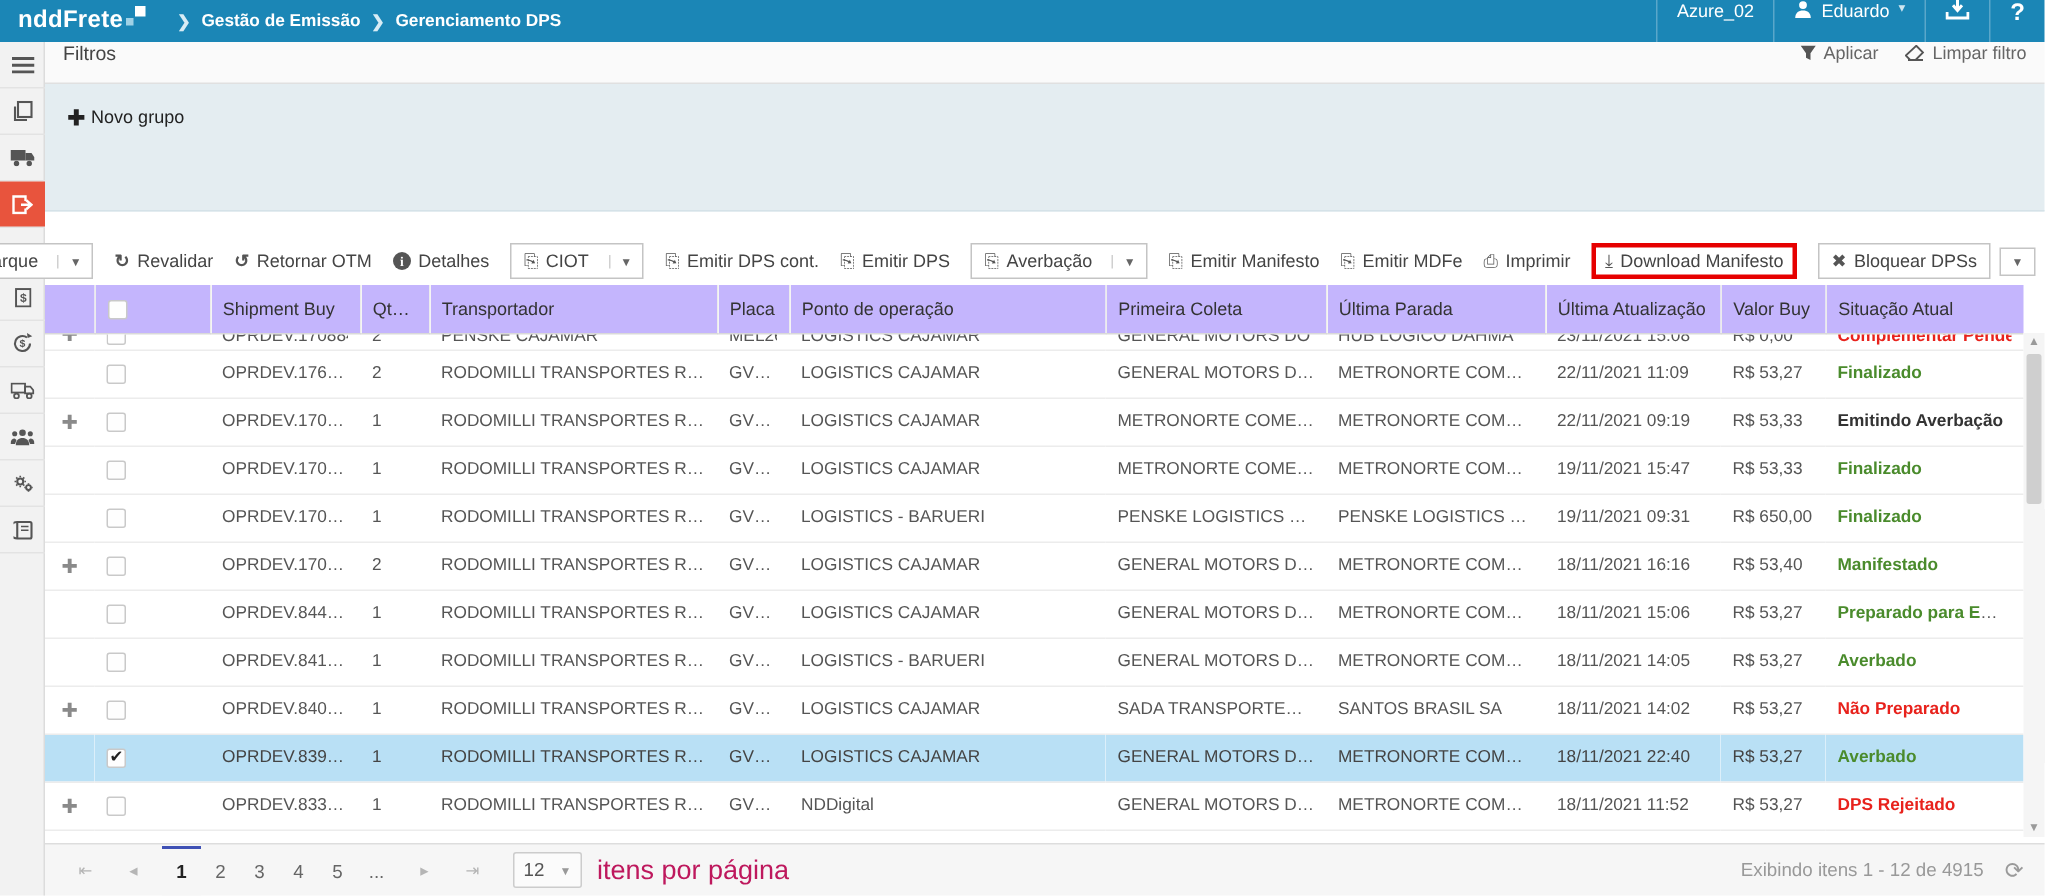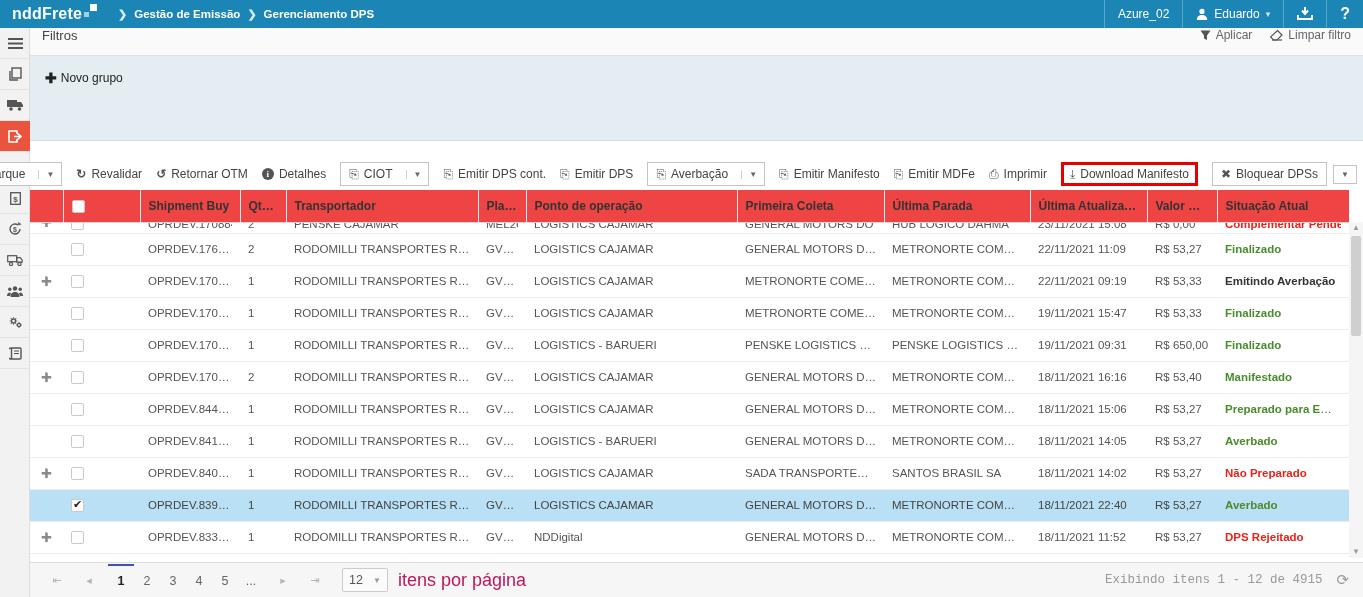--- a/index.html
+++ b/index.html
@@ -9,21 +9,21 @@
   .topbar { position:absolute; left:0; top:0; width:1363px; height:28px; background:#1b86b6; display:flex; align-items:center; color:#fff; }
   .logo-wrap { display:flex; align-items:center; padding:0 14px 0 12px; }
   .logo-text { font-size:16px; font-weight:bold; letter-spacing:.2px; }
   .logo-mark { width:13px; height:13px; margin-left:2px; position:relative; top:-4px; }
   .logo-mark i { position:absolute; background:#cfe6f0; }
   .logo-mark i.b1 { width:7px; height:7px; right:0; top:0; background:#ffffff; }
   .logo-mark i.b2 { width:5px; height:5px; left:0; bottom:0; background:#9fd1e6; }
   .crumb { display:flex; align-items:center; font-size:11.5px; font-weight:bold; }
   .crumb .sep { margin:0 7px; font-weight:bold; color:#d8ecf5; font-size:11px; }
   .topbar-right { margin-left:auto; display:flex; align-items:stretch; height:100%; }
-  .tb-item { display:flex; align-items:center; padding:0 13px; font-size:12px; border-left:1px solid rgba(255,255,255,.28); cursor:pointer; }
+  .tb-item { display:flex; align-items:flex-start; padding:0 13px; font-size:12px; border-left:1px solid rgba(255,255,255,.28); cursor:pointer; }
   .tb-item .chev { font-size:9px; margin-left:6px; color:#cfe6f0; }
   .person-icon { width:12px; height:12px; margin-right:6px; }
   .help-icon { font-size:16px; font-weight:bold; }
 
   
   .sidebar { position:absolute; left:0; top:28px; width:30px; height:569px; background:#f2f2f2; border-right:1px solid #dcdcdc; }
   .side-item { width:30px; height:31px; display:flex; align-items:center; justify-content:center; border-bottom:1px solid #e3e3e3; color:#555; cursor:pointer; }
   .side-item svg { display:block; }
   .side-item.active { background:#e8543d; color:#fff; }
 
@@ -43,21 +43,21 @@
   .tb-btn.boxed { border:1px solid #c4c4c4; background:#fff; padding:4px 0 4px 8px; }
   .tb-btn.boxed .dd { border-left:1px solid #d0d0d0; margin-left:8px; padding:0 7px; font-size:8px; color:#666; }
   .tb-btn.highlight { border:3px solid #e60000; padding:2px 6px; }
   .dd-only { border:1px solid #c4c4c4; background:#fff; padding:4px 7px; font-size:8px; color:#666; cursor:pointer; margin-left:-8px; }
   .circle-i { display:inline-flex; width:12px; height:12px; border-radius:50%; background:#555; color:#fff; font-size:9px; font-weight:bold; align-items:center; justify-content:center; font-family:"Liberation Serif",serif; }
 
   
   .grid { position:absolute; left:30px; top:190px; width:1319px; }
   table { border-collapse:collapse; table-layout:fixed; width:1319px; }
   th,td { overflow:hidden; white-space:nowrap; text-overflow:ellipsis; text-align:left; font-weight:normal; }
-  thead th { height:32px; font-size:12px; font-weight:bold; color:#333; background:#ef4444; border-bottom:1px solid #d9d9d9; border-right:1px solid #ececec; padding:0 8px; }
+  thead th { height:32px; font-size:12px; font-weight:normal; color:#333; background:#c4b5fd; border-bottom:1px solid #d9d9d9; border-right:1px solid #ececec; padding:0 8px; }
   thead th.nb { border-right:none; }
   tbody td { height:32px; font-size:11.5px; color:#555; border-bottom:1px solid #ececec; padding:0 8px; background:#fff; }
   tr.selected td { background:#b9e0f5; color:#444; }
   .expand-cell { text-align:center; color:#8a8a8a; font-size:13px; cursor:pointer; }
   .cb { display:inline-block; width:13px; height:13px; border:1px solid #c9c9c9; background:#fefefe; border-radius:2px; position:relative; cursor:pointer; vertical-align:middle; }
   .cb.checked:after { content:"\2714"; position:absolute; left:1px; top:-2px; font-size:11px; color:#222; }
   .status { font-weight:bold; font-size:11.5px; }
   .partial-row { height:10px !important; padding:0 8px !important; vertical-align:bottom; }
   .partial-row .clipwrap { height:10px; overflow:hidden; position:relative; }
   .partial-row .clipwrap .inner { position:absolute; bottom:3px; left:0; right:0; }
@@ -71,21 +71,21 @@
   
   .pager { position:absolute; left:30px; top:562px; width:1333px; height:35px; background:#f6f6f6; border-top:1px solid #ddd; display:flex; align-items:center; padding:0 14px; font-size:12.5px; color:#888; }
   .pg-nav { display:flex; align-items:center; gap:6px; }
   .pg-btn { width:26px; height:26px; display:flex; align-items:center; justify-content:center; color:#b5b5b5; font-size:11px; cursor:pointer; }
   .pg-num { width:26px; height:33px; display:flex; align-items:center; justify-content:center; color:#666; cursor:pointer; border-top:2px solid transparent; }
   .pg-num.active { color:#222; font-weight:bold; border-top:2px solid #3f51b5; background:#f6f6f6; }
   .pg-size { margin-left:14px; display:flex; align-items:center; gap:10px; }
   .pg-select { width:46px; height:24px; border:1px solid #ccc; background:#fbfbfb; display:flex; align-items:center; justify-content:space-between; padding:0 6px; color:#555; cursor:pointer; border-radius:2px; }
   .pg-select .chev { font-size:8px; color:#999; }
   .pg-label { color:#be185d; font-size:18px; }
-  .pg-summary { margin-left:auto; display:flex; align-items:center; gap:14px; color:#999; font-size:12.5px;font-family:Liberation Mono, monospace; }
+  .pg-summary { margin-left:auto; display:flex; align-items:center; gap:14px; color:#999; font-size:12.5px; }
   .pg-refresh { font-size:15px; color:#9a9a9a; cursor:pointer; }
 </style>
 </head>
 <body>
 
 <div class="topbar">
   <div class="logo-wrap">
     <span class="logo-text">nddFrete</span>
     <span class="logo-mark">
         <i class="b1"></i>

